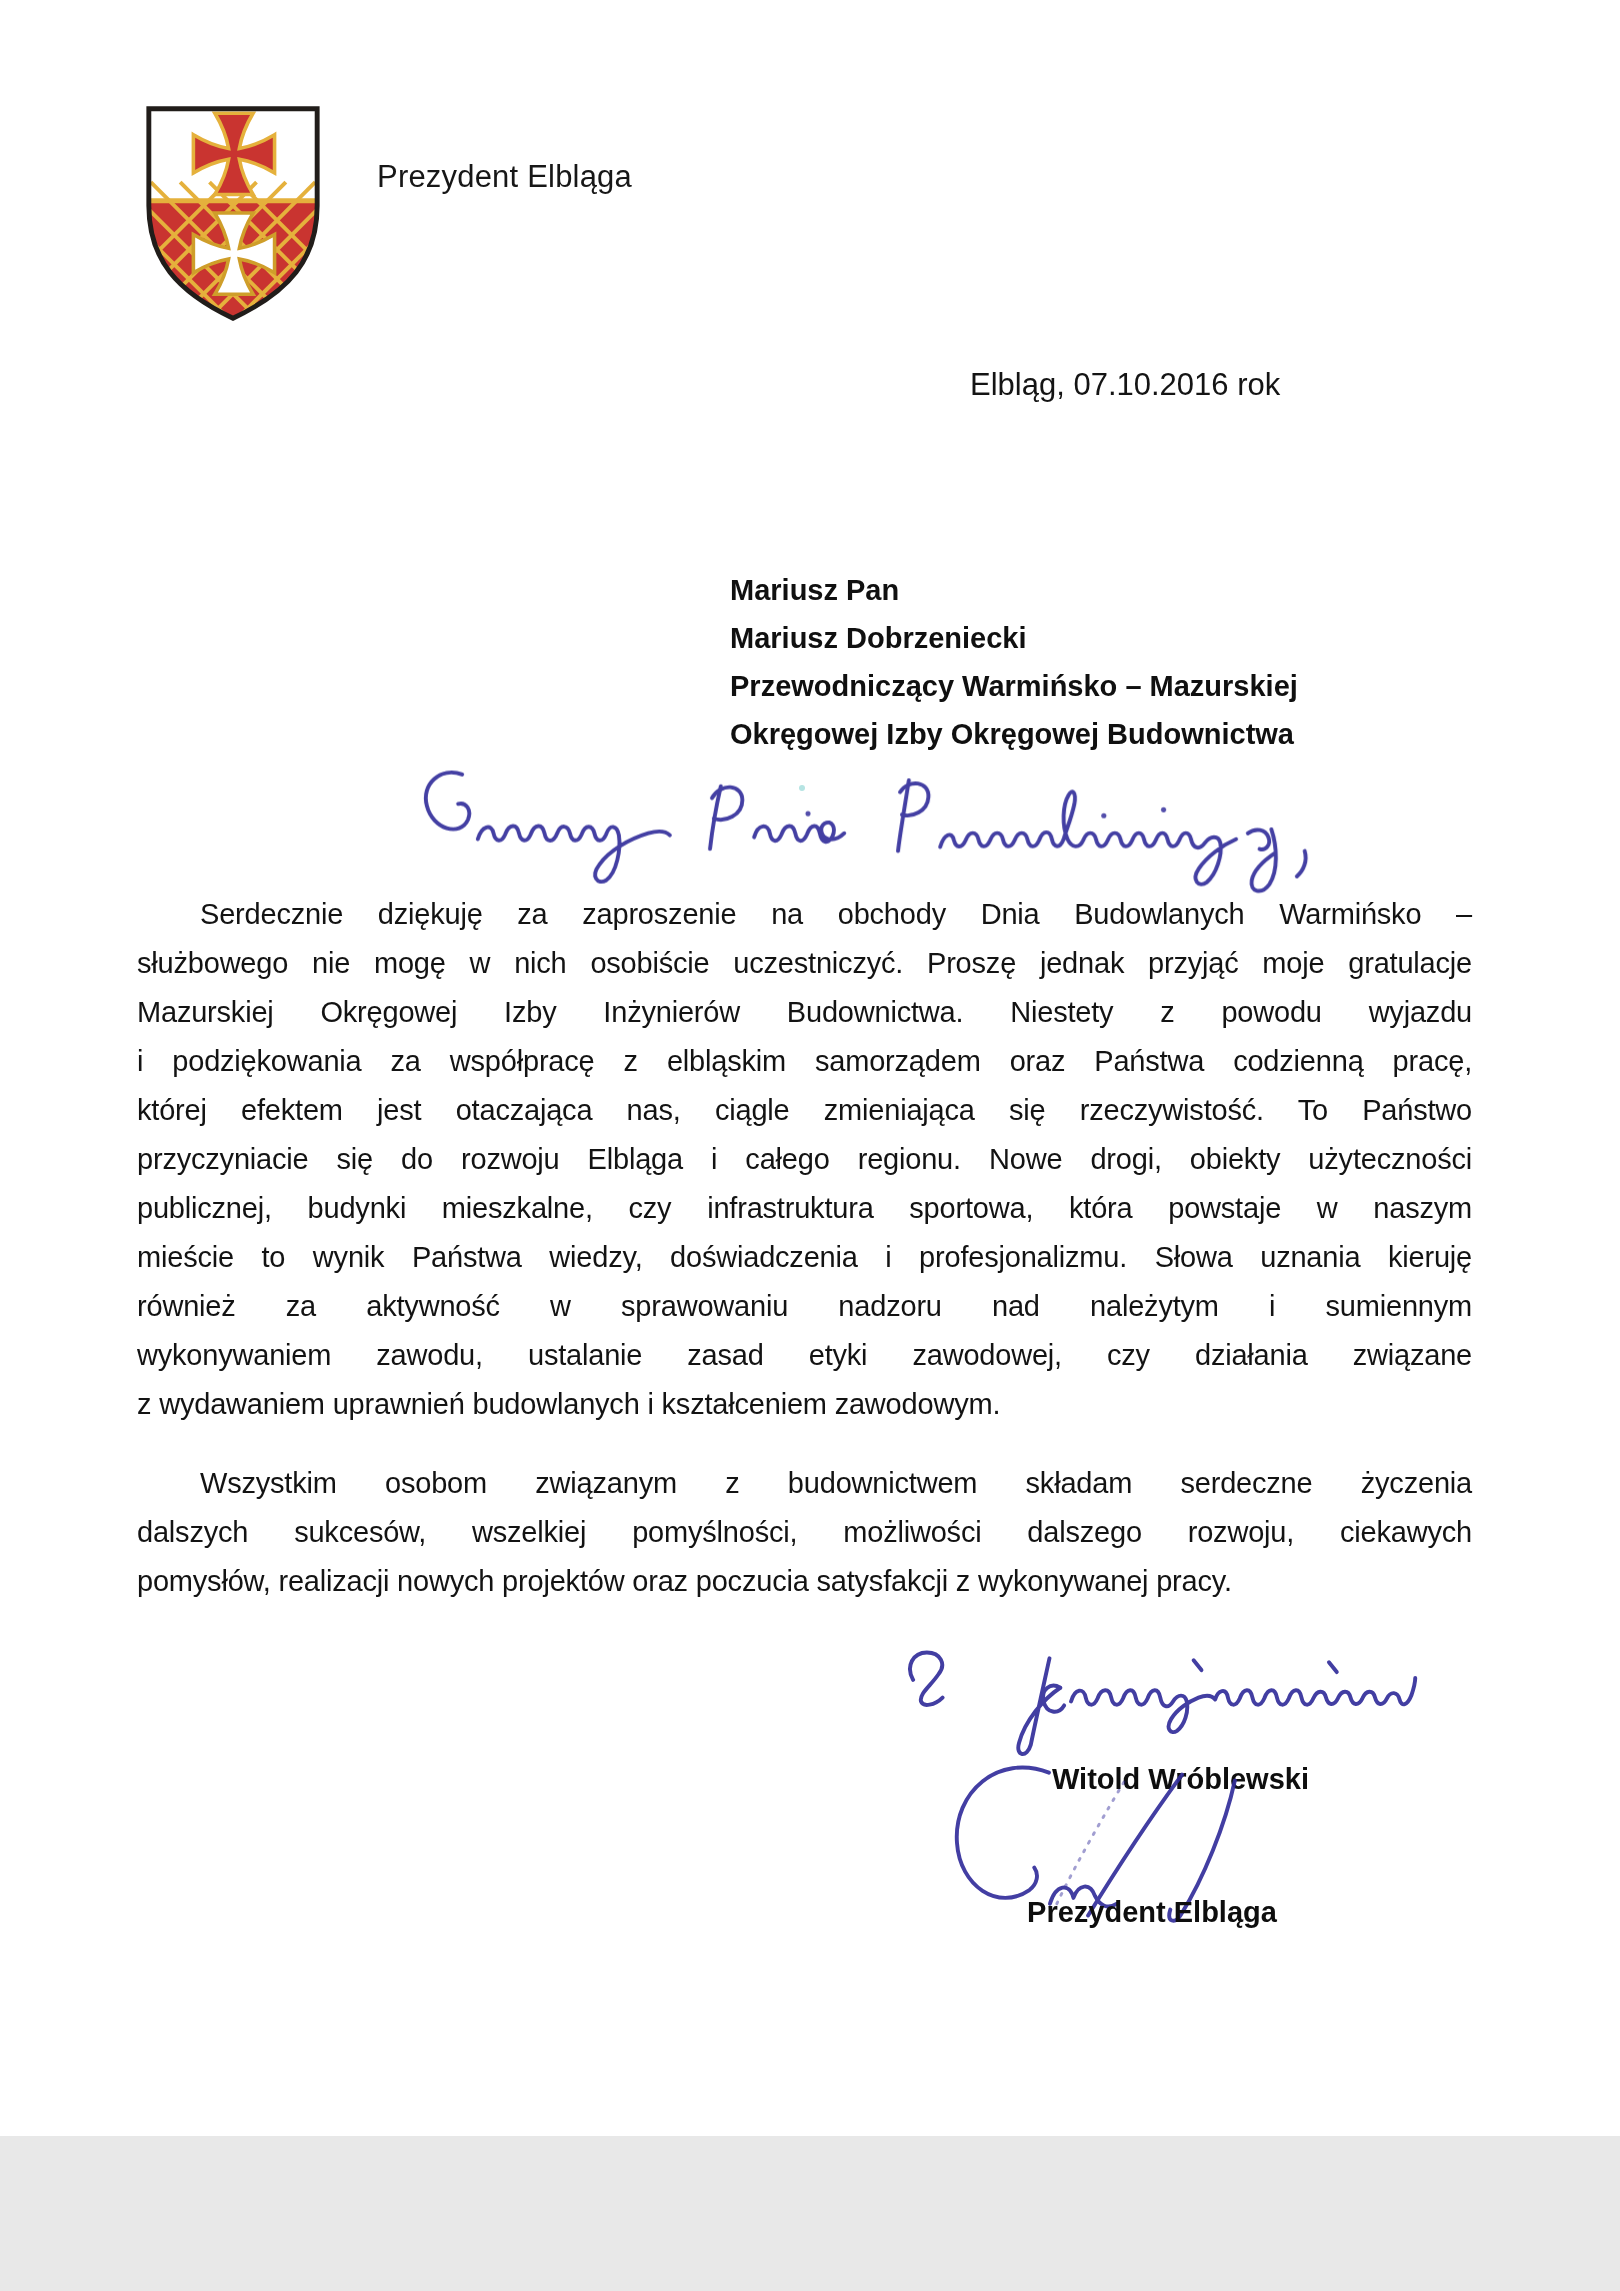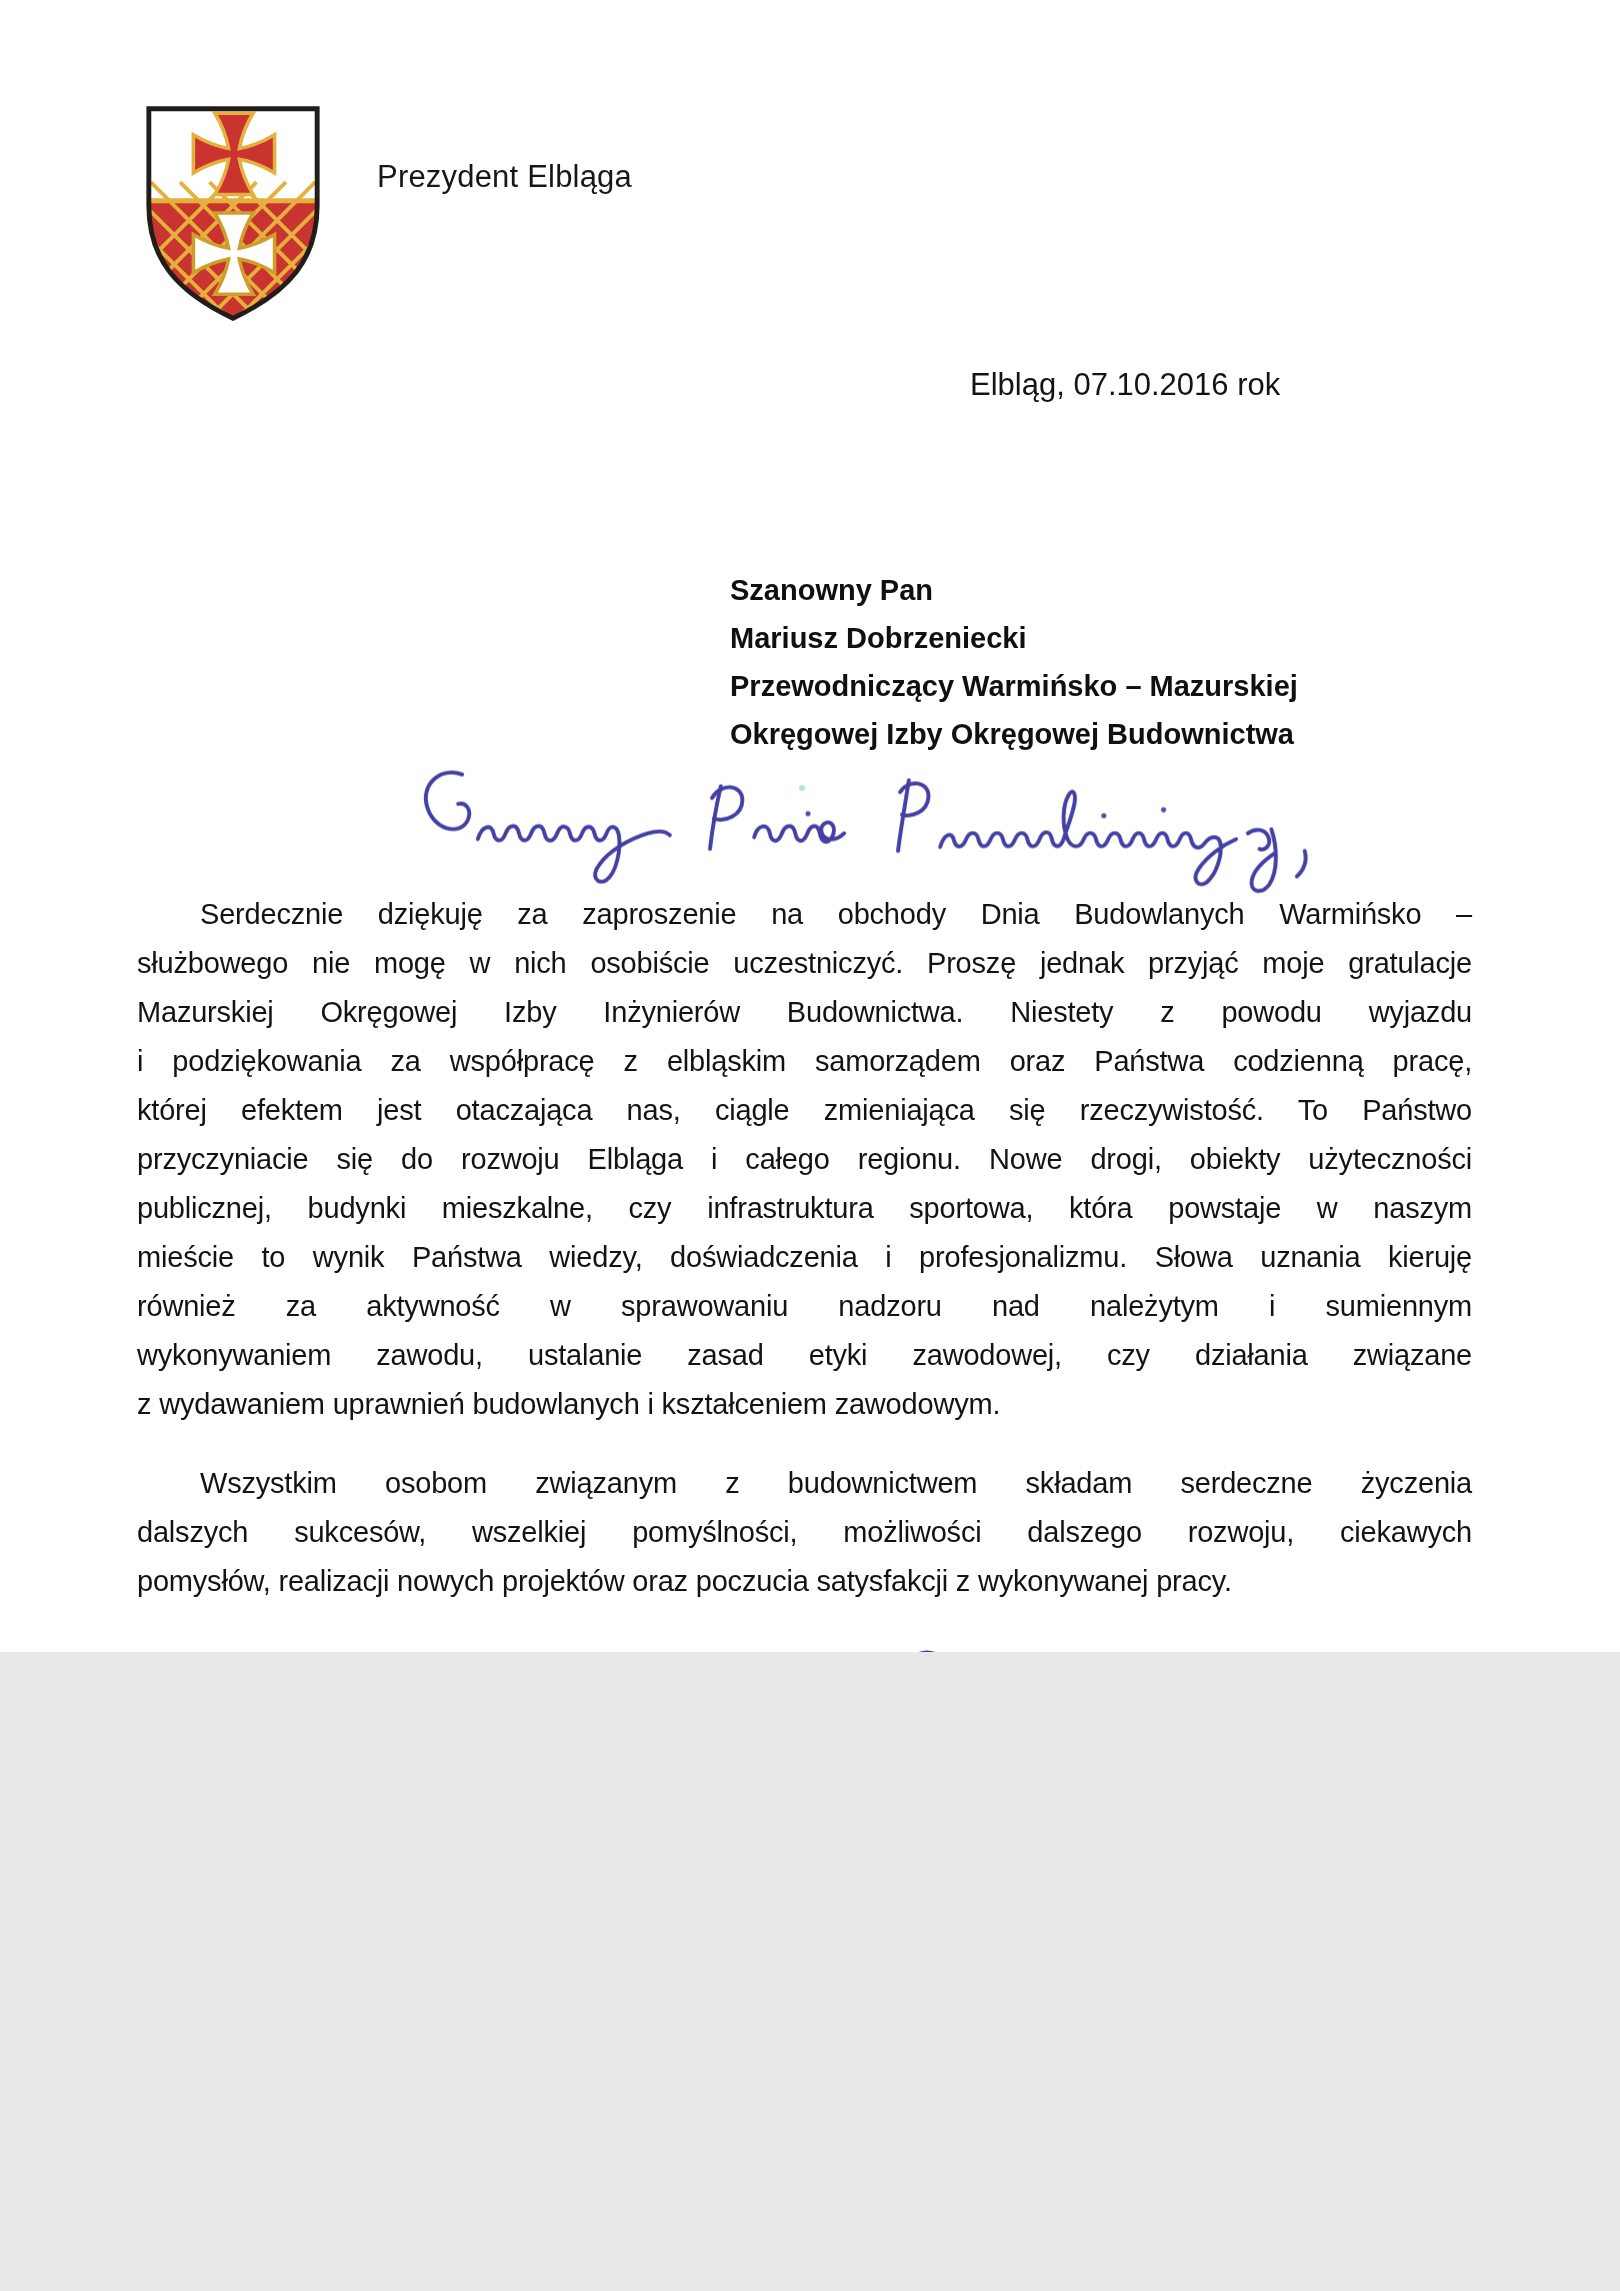--- a/index.html
+++ b/index.html
@@ -1,18 +1,18 @@
 <!DOCTYPE html>
 <html lang="pl"><head>
 <meta charset="utf-8">
 <title>Prezydent Elbląga</title>
 <style>
   html,body{margin:0;padding:0;background:#e8e8e8;}
   .page{
-    position:relative;width:1620px;height:1652px;background:#ffffff;
+    position:relative;width:1620px;height:2136px;background:#ffffff;
     font-family:"Liberation Sans",sans-serif;color:#161616;overflow:hidden;
     margin:0 auto;
   }
   .abs{position:absolute;}
   .header-title{left:377px;top:159px;font-size:31px;letter-spacing:0.2px;color:#171717;}
   .dateline{left:970px;top:367px;width:490px;font-size:31px;color:#141414;}
   .recipient{left:730px;top:566px;font-weight:bold;font-size:29px;line-height:48px;color:#101010;}
   .body-text{left:137px;top:890px;width:1335px;font-size:29px;line-height:49px;letter-spacing:-0.2px;color:#131313;}
   .bline{white-space:normal;}
   .bline.just{text-align:justify;text-align-last:justify;}
@@ -63,21 +63,21 @@
     <use href="#crossPattee" transform="translate(97,157) scale(1.22)" fill="#ffffff" stroke="#cf9e2a" stroke-width="3"></use>
 
     <path d="M10,9 L182,9 L182,108 C182,163 153,196 96,223 C39,196 10,163 10,108 Z" fill="none" stroke="#211d1a" stroke-width="5"></path>
   </svg>
 
   <div class="abs header-title">Prezydent Elbląga</div>
 
   <div class="abs dateline">Elbląg, 07.10.2016 rok</div>
 
   <div class="abs recipient">
-    <div>Szanowny Pan</div>
+    <div>Mariusz Pan</div>
     <div>Mariusz Dobrzeniecki</div>
     <div>Przewodniczący Warmińsko – Mazurskiej</div>
     <div>Okręgowej Izby Okręgowej Budownictwa</div>
   </div>
 
   <svg class="abs" style="left:417px;top:745px;" width="921" height="152" viewBox="0 0 940 155" role="img" aria-label="Szanowny Panie Przewodniczący,">
     <g class="ink">
 
       <path d="M46,30 C24,22 4,40 10,62 C16,86 44,94 52,76 C56,66 50,58 42,60"></path>
       <path d="M62,96 C66,82 76,80 78,90 C80,99 86,100 90,91 C94,80 102,80 104,90 C106,99 112,100 116,91 C120,80 128,80 130,90 C132,100 139,100 143,90 C147,80 154,82 156,90 C158,99 164,100 168,91 C172,80 179,82 181,90 C183,99 189,100 193,91 C197,80 204,82 206,92 C208,106 204,130 193,138 C184,143 177,134 186,122 C196,108 216,96 236,90 C246,87 254,88 258,92"></path>

